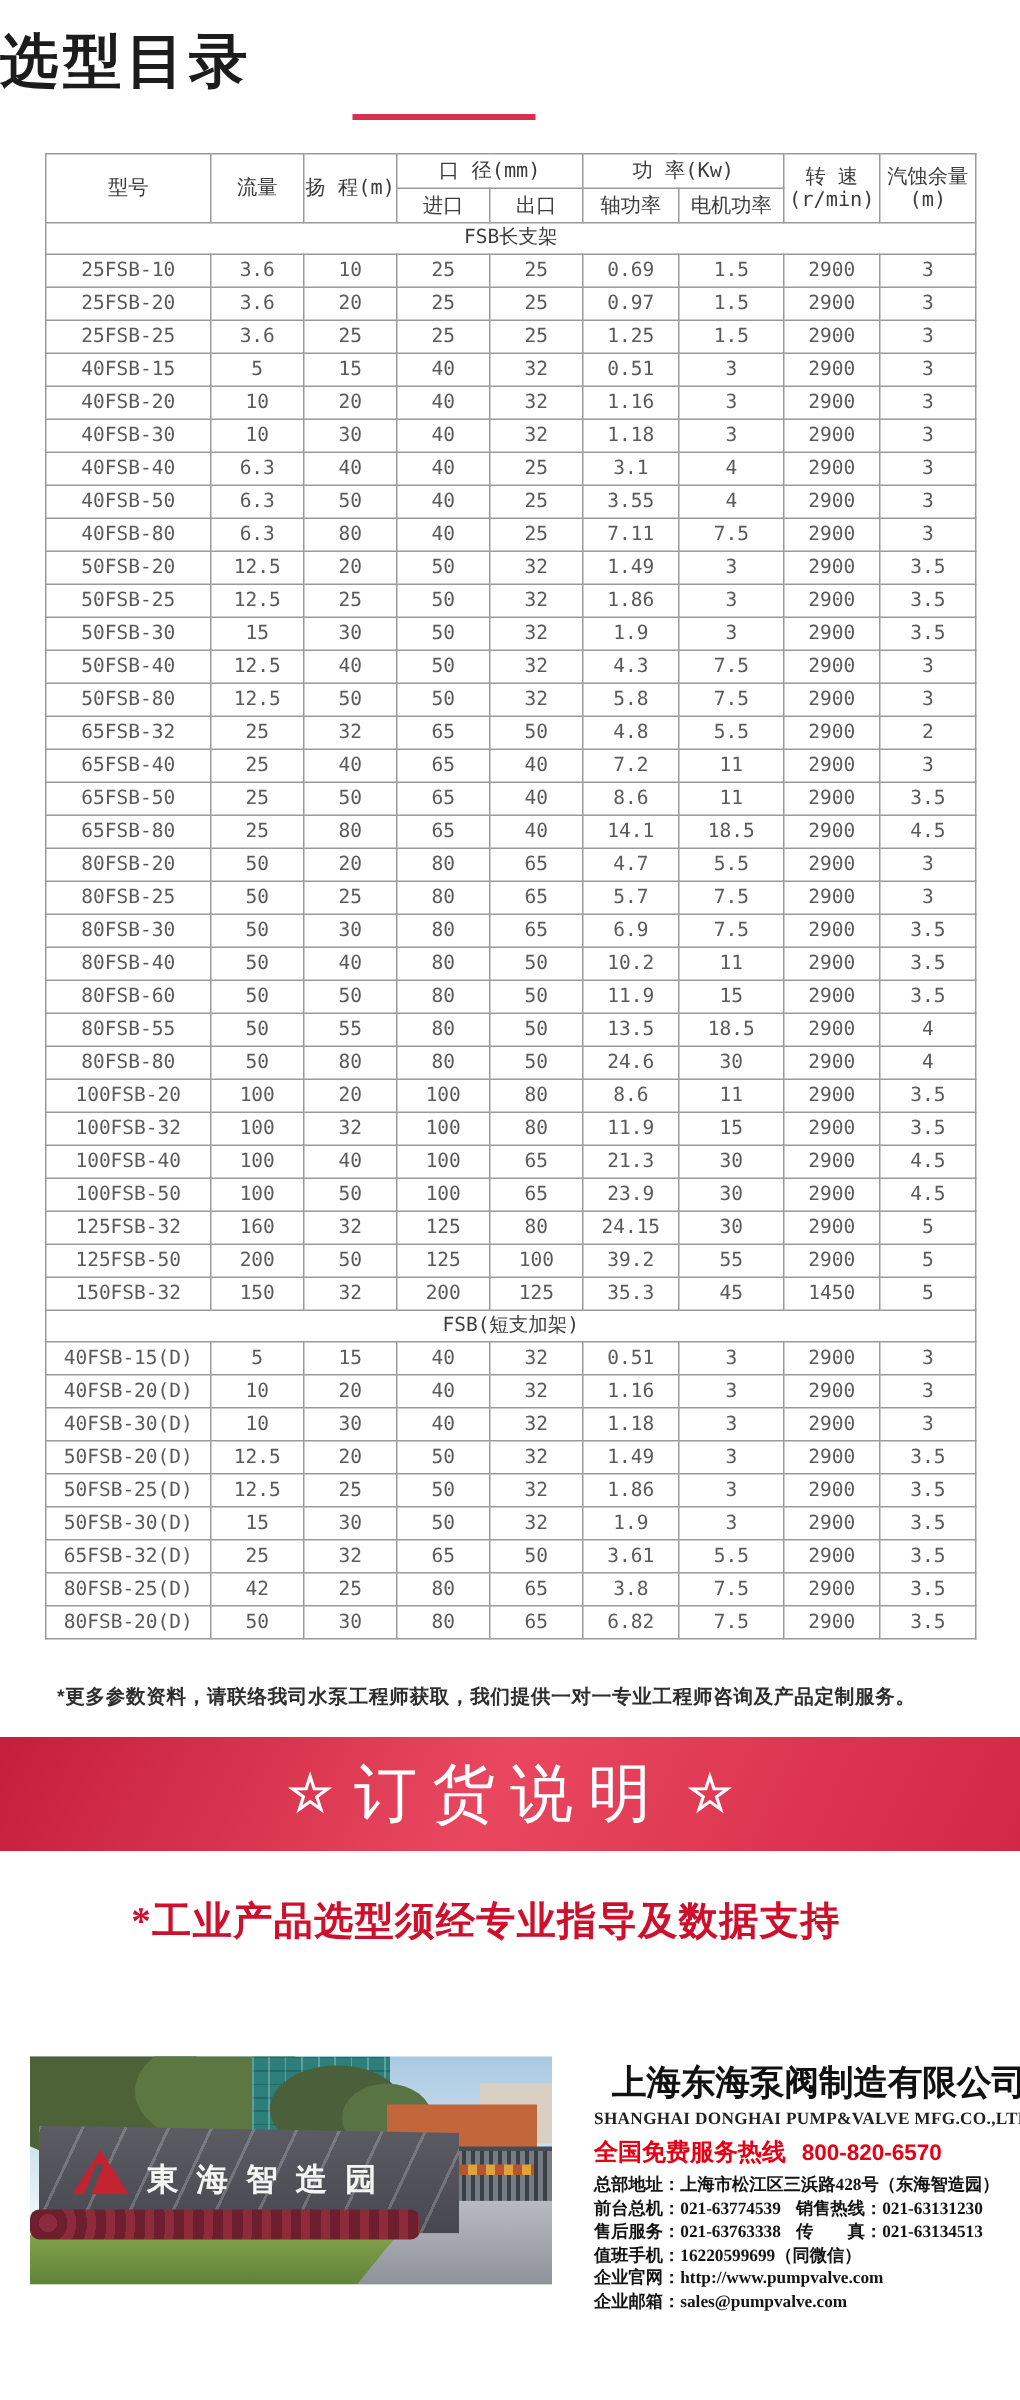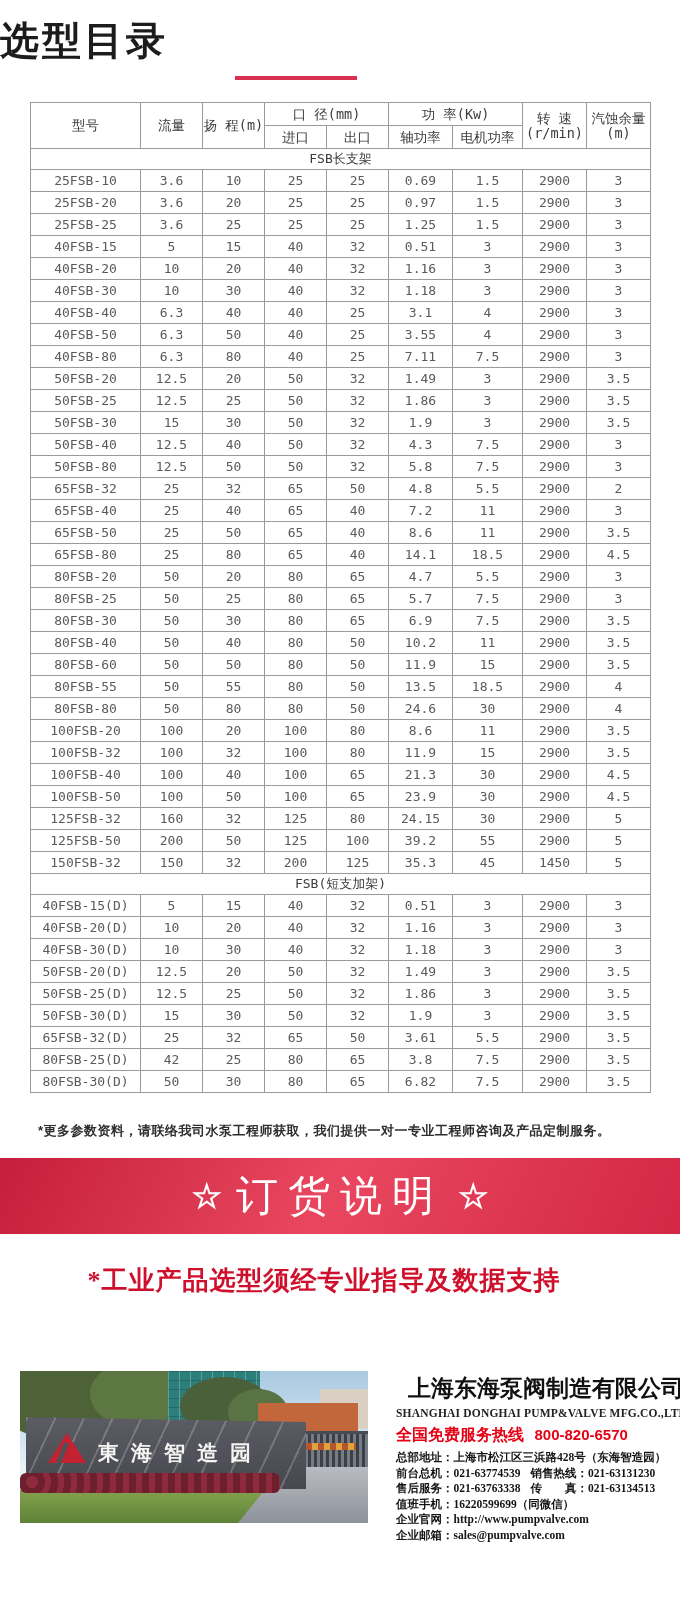--- a/index.html
+++ b/index.html
@@ -579,21 +579,21 @@
           <td>42</td>
           <td>25</td>
           <td>80</td>
           <td>65</td>
           <td>3.8</td>
           <td>7.5</td>
           <td>2900</td>
           <td>3.5</td>
         </tr>
         <tr>
-          <td>80FSB-30(D)</td>
+          <td>80FSB-20(D)</td>
           <td>50</td>
           <td>30</td>
           <td>80</td>
           <td>65</td>
           <td>6.82</td>
           <td>7.5</td>
           <td>2900</td>
           <td>3.5</td>
         </tr>
       </tbody>

